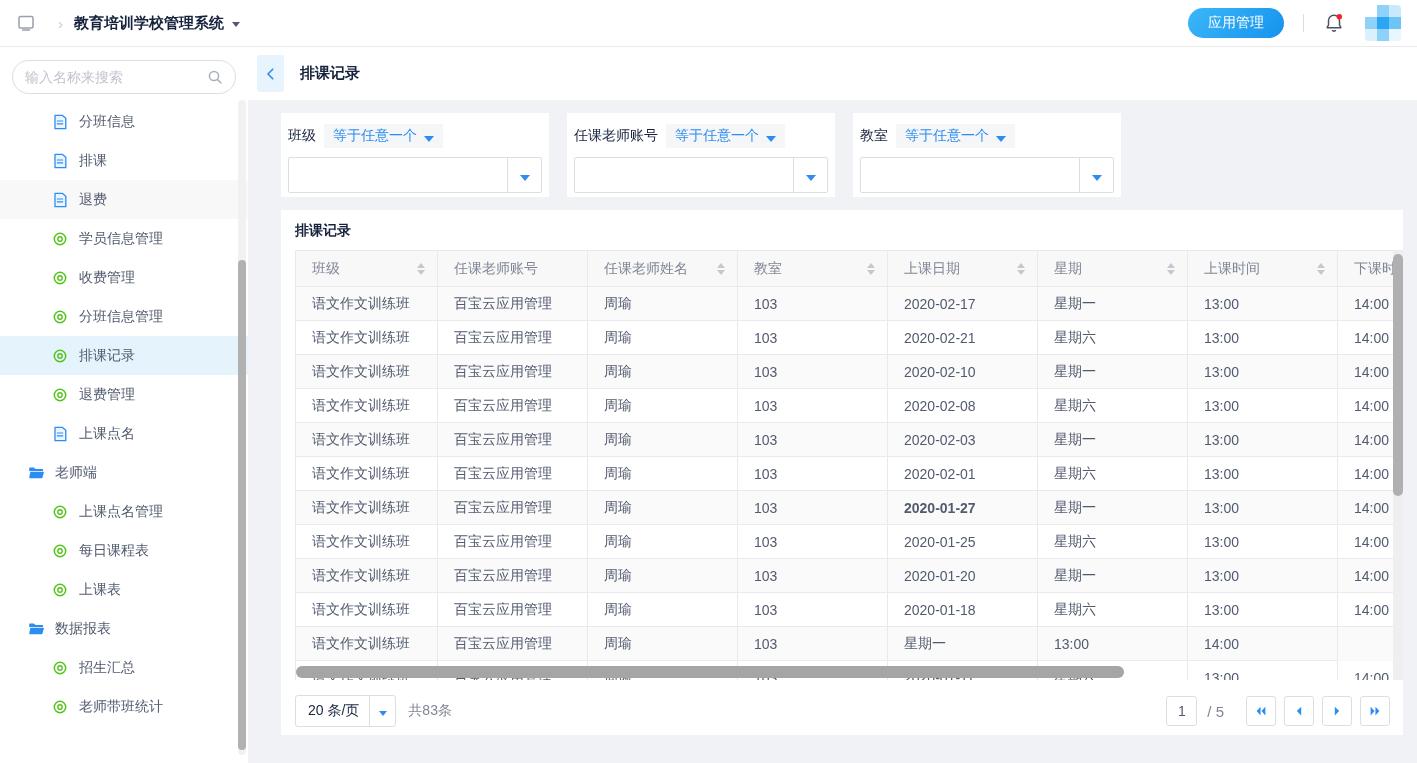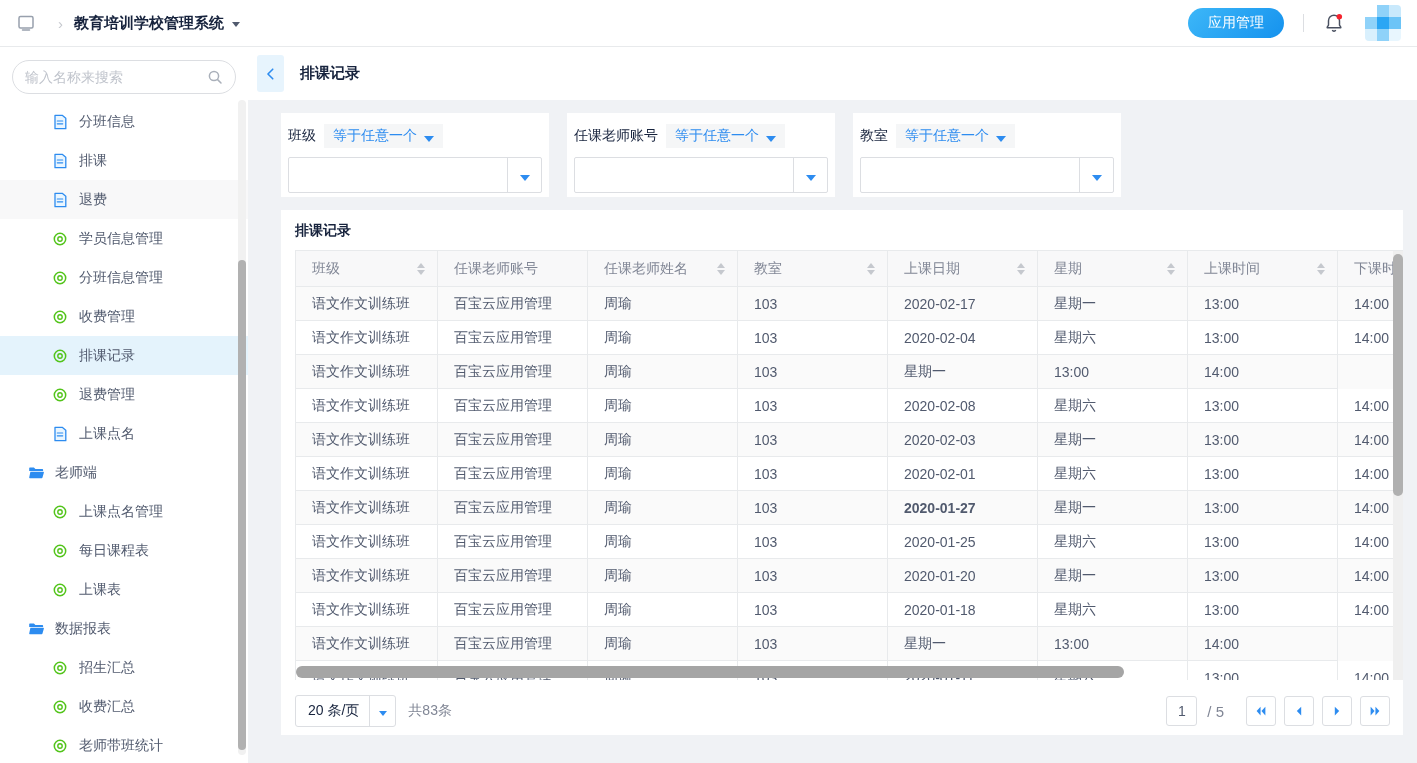--- a/index.html
+++ b/index.html
@@ -168,30 +168,30 @@
           </span>
           <span class="side-label">学员信息管理</span>
         </div>
         <div class="side-item">
           <span class="side-icon">
             <svg viewBox="0 0 16 16" width="16" height="16">
               <circle cx="8" cy="8" r="5.7" fill="none" stroke="#52c41a" stroke-width="1.5"></circle>
               <circle cx="8" cy="8" r="2.2" fill="none" stroke="#52c41a" stroke-width="1.4"></circle>
             </svg>
           </span>
+          <span class="side-label">收费管理</span>
+        </div>
+        <div class="side-item">
+          <span class="side-icon">
+            <svg viewBox="0 0 16 16" width="16" height="16">
+              <circle cx="8" cy="8" r="5.7" fill="none" stroke="#52c41a" stroke-width="1.5"></circle>
+              <circle cx="8" cy="8" r="2.2" fill="none" stroke="#52c41a" stroke-width="1.4"></circle>
+            </svg>
+          </span>
           <span class="side-label">分班信息管理</span>
-        </div>
-        <div class="side-item">
-          <span class="side-icon">
-            <svg viewBox="0 0 16 16" width="16" height="16">
-              <circle cx="8" cy="8" r="5.7" fill="none" stroke="#52c41a" stroke-width="1.5"></circle>
-              <circle cx="8" cy="8" r="2.2" fill="none" stroke="#52c41a" stroke-width="1.4"></circle>
-            </svg>
-          </span>
-          <span class="side-label">收费管理</span>
         </div>
         <div class="side-item active">
           <span class="side-icon">
             <svg viewBox="0 0 16 16" width="16" height="16">
               <circle cx="8" cy="8" r="5.7" fill="none" stroke="#52c41a" stroke-width="1.5"></circle>
               <circle cx="8" cy="8" r="2.2" fill="none" stroke="#52c41a" stroke-width="1.4"></circle>
             </svg>
           </span>
           <span class="side-label">排课记录</span>
         </div>
@@ -259,29 +259,20 @@
           <span class="side-label">数据报表</span>
         </div>
         <div class="side-item">
           <span class="side-icon">
             <svg viewBox="0 0 16 16" width="16" height="16">
               <circle cx="8" cy="8" r="5.7" fill="none" stroke="#52c41a" stroke-width="1.5"></circle>
               <circle cx="8" cy="8" r="2.2" fill="none" stroke="#52c41a" stroke-width="1.4"></circle>
             </svg>
           </span>
           <span class="side-label">招生汇总</span>
-        </div>
-        <div class="side-item">
-          <span class="side-icon">
-            <svg viewBox="0 0 16 16" width="16" height="16">
-              <circle cx="8" cy="8" r="5.7" fill="none" stroke="#52c41a" stroke-width="1.5"></circle>
-              <circle cx="8" cy="8" r="2.2" fill="none" stroke="#52c41a" stroke-width="1.4"></circle>
-            </svg>
-          </span>
-          <span class="side-label">收费汇总</span>
         </div>
         <div class="side-item">
           <span class="side-icon">
             <svg viewBox="0 0 16 16" width="16" height="16">
               <circle cx="8" cy="8" r="5.7" fill="none" stroke="#52c41a" stroke-width="1.5"></circle>
               <circle cx="8" cy="8" r="2.2" fill="none" stroke="#52c41a" stroke-width="1.4"></circle>
             </svg>
           </span>
           <span class="side-label">老师带班统计</span>
         </div>
@@ -413,30 +404,31 @@
                   <div class="td" style="width: 150px;">2020-02-17</div>
                   <div class="td" style="width: 150px;">星期一</div>
                   <div class="td" style="width: 150px;">13:00</div>
                   <div class="td" style="width: 150px;">14:00</div>
                 </div>
                 <div class="row">
                   <div class="td" style="width: 142px;">语文作文训练班</div>
                   <div class="td" style="width: 150px;">百宝云应用管理</div>
                   <div class="td" style="width: 150px;">周瑜</div>
                   <div class="td" style="width: 150px;">103</div>
-                  <div class="td" style="width: 150px;">2020-02-04</div>
+                  <div class="td" style="width: 150px;">2020-02-21</div>
                   <div class="td" style="width: 150px;">星期六</div>
                   <div class="td" style="width: 150px;">13:00</div>
                   <div class="td" style="width: 150px;">14:00</div>
                 </div>
                 <div class="row">
                   <div class="td" style="width: 142px;">语文作文训练班</div>
                   <div class="td" style="width: 150px;">百宝云应用管理</div>
                   <div class="td" style="width: 150px;">周瑜</div>
                   <div class="td" style="width: 150px;">103</div>
+                  <div class="td" style="width: 150px;">2020-02-10</div>
                   <div class="td" style="width: 150px;">星期一</div>
                   <div class="td" style="width: 150px;">13:00</div>
                   <div class="td" style="width: 150px;">14:00</div>
                 </div>
                 <div class="row">
                   <div class="td" style="width: 142px;">语文作文训练班</div>
                   <div class="td" style="width: 150px;">百宝云应用管理</div>
                   <div class="td" style="width: 150px;">周瑜</div>
                   <div class="td" style="width: 150px;">103</div>
                   <div class="td" style="width: 150px;">2020-02-08</div>

